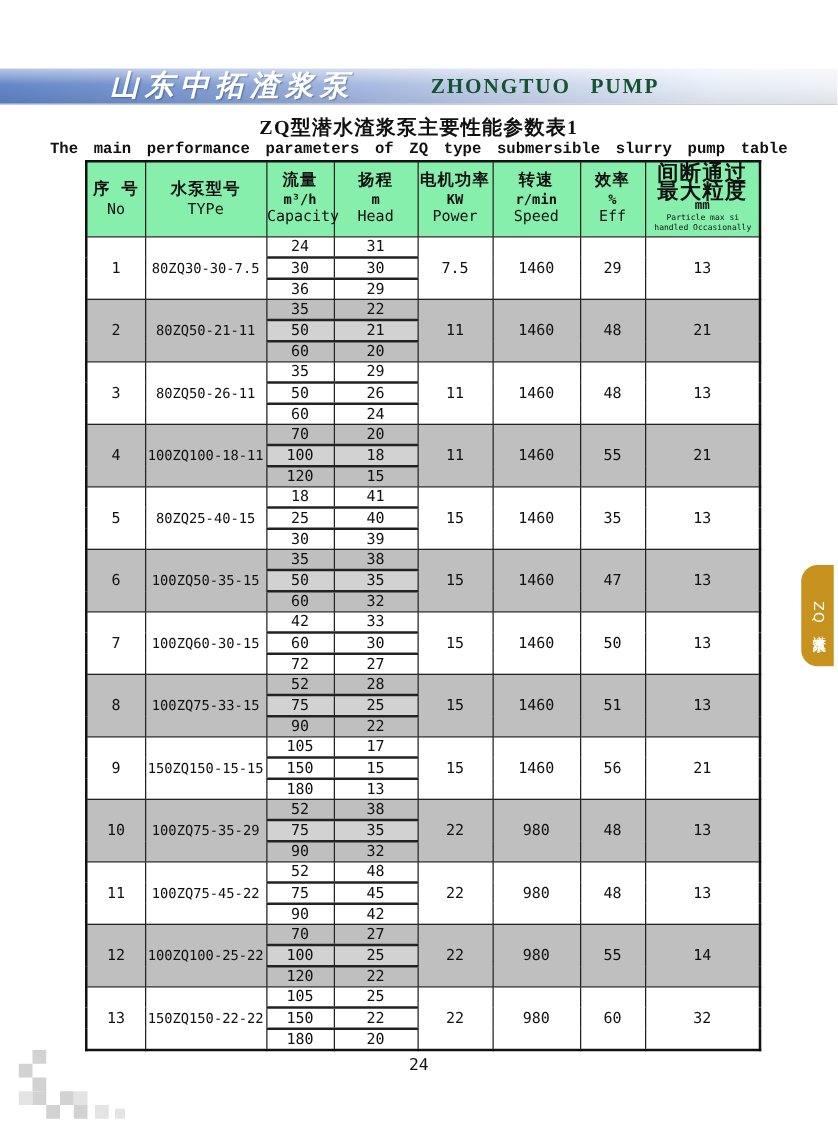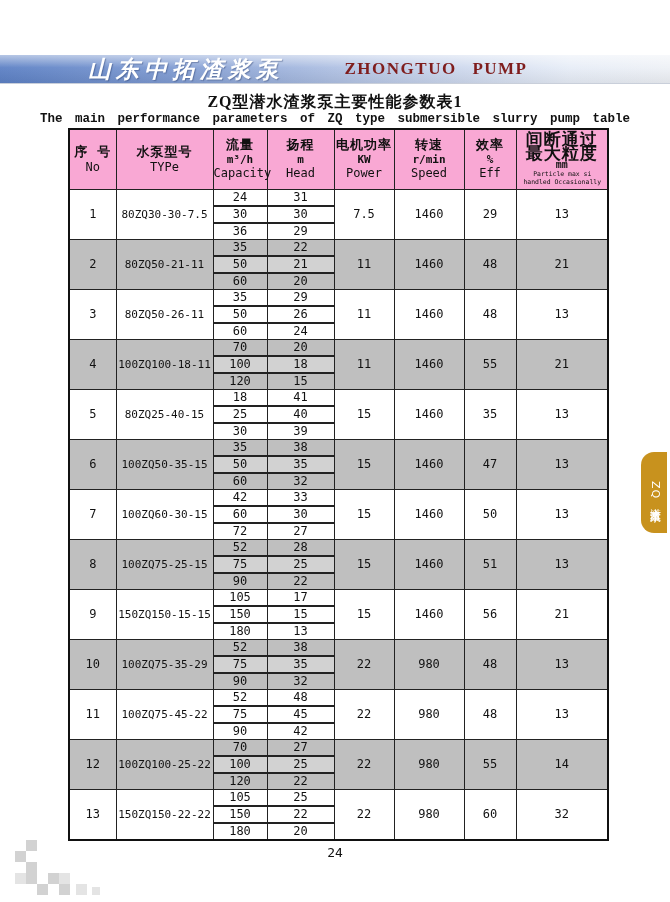--- a/index.html
+++ b/index.html
@@ -19,21 +19,21 @@
     position:absolute;left:88px;top:56px;height:26px;line-height:26px;
     font-family:"DejaVu Sans",sans-serif;font-style:italic;font-weight:bold;
     font-size:23px;color:#ffffff;letter-spacing:5px;
     text-shadow:1px 1px 1px rgba(20,40,90,.35);
     text-align:right;
   }
   .brand-en{
     position:absolute;left:0;top:59px;width:612px;text-align:center;
     padding-left:260px;box-sizing:border-box;
     font-family:"Liberation Serif",serif;font-weight:bold;font-size:17px;
-    color:#7f1d1d;letter-spacing:1.5px;word-spacing:10px;
+    color:#14532d;letter-spacing:1.5px;word-spacing:10px;
   }
   
   .title-zh{
     position:absolute;top:92px;left:0;width:670px;text-align:center;
     font-family:"Liberation Serif",serif;font-weight:bold;font-size:16px;
     color:#111;letter-spacing:1px;
   }
   .title-en{
     position:absolute;top:112px;left:0;width:670px;text-align:center;
     font-family:Liberation Mono, monospace;font-weight:bold;font-size:12.5px;
@@ -42,21 +42,21 @@
   
   table.params{
     position:absolute;left:68px;top:128px;width:539px;
     border-collapse:collapse;table-layout:fixed;
     font-family:"DejaVu Sans Mono",monospace;color:#111;
   }
   table.params{border:2px solid #111;}
   table.params th, table.params td{
     border:1px solid #222;text-align:center;vertical-align:middle;padding:0;
   }
-  thead tr{height:60px;background:#f9a8d4;}
+  thead tr{height:60px;background:#86efac;}
   thead th{border-bottom:2px solid #111;font-weight:bold;}
   .h-zh{font-size:13px;font-weight:bold;line-height:16px;letter-spacing:1px;}
   .h-zh2{font-size:17px;font-weight:bold;line-height:14px;letter-spacing:1px;}
   .h-unit{font-size:11px;font-weight:bold;line-height:13px;}
   .h-en{font-size:12px;font-weight:normal;line-height:15px;}
   .h-unit-sm{font-size:10px;font-weight:bold;line-height:10px;}
   .h-en-xs{font-size:7px;font-weight:normal;line-height:8px;transform:scale(.92);}
   tbody td{font-size:12px;background:#ffffff;}
   tbody td.cell-type{font-size:11px;}
   tbody td.sub{height:15px;}
@@ -270,21 +270,21 @@
       <tr class="plain mid">
         <td class="cell-capacity sub">60</td>
         <td class="cell-head sub">30</td>
       </tr>
       <tr class="plain">
         <td class="cell-capacity sub">72</td>
         <td class="cell-head sub">27</td>
       </tr>
       <tr class="alt">
         <td rowspan="3" class="cell-no">8</td>
-        <td rowspan="3" class="cell-type">100ZQ75-25-15</td>
+        <td rowspan="3" class="cell-type">100ZQ75-33-15</td>
         <td class="cell-capacity sub">52</td>
         <td class="cell-head sub">28</td>
         <td rowspan="3" class="cell-power">15</td>
         <td rowspan="3" class="cell-speed">1460</td>
         <td rowspan="3" class="cell-eff">51</td>
         <td rowspan="3" class="cell-particle">13</td>
       </tr>
       <tr class="alt mid">
         <td class="cell-capacity sub">75</td>
         <td class="cell-head sub">25</td>

